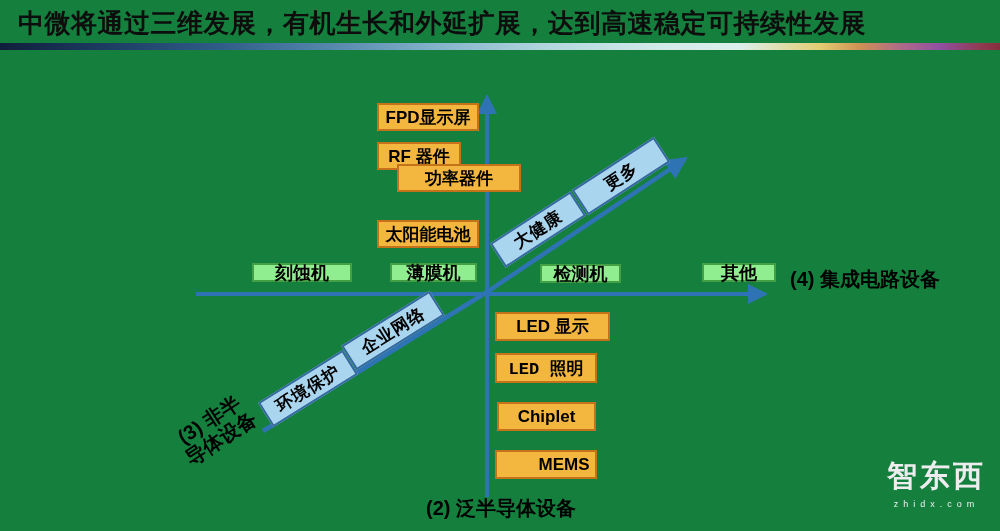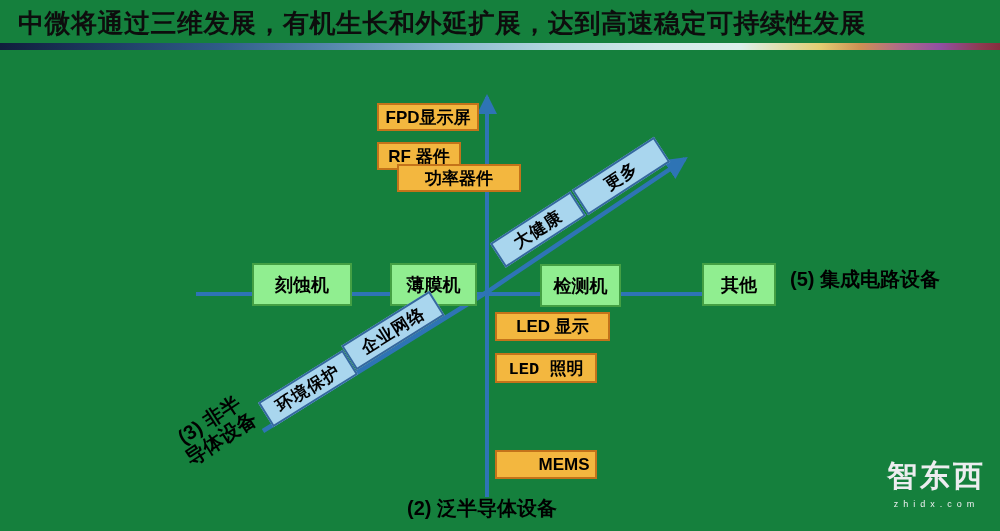--- a/index.html
+++ b/index.html
@@ -21,21 +21,21 @@
       #86b4cc 44%, #b3d7de 55%, #d2eae9 66%, #dcefec 74%,
       #e3cd72 82%, #cf9054 86%, #b06b88 90%, #9150a2 94%,
       #8f3b52 98%, #872e3e 100%);
   }
   .axes-svg { position:absolute; left:0; top:0; width:1000px; height:531px; }
   .box {
     position:absolute; display:flex; align-items:center; justify-content:center;
     font-weight:800; color:#000; text-align:center; white-space:nowrap;
   }
   .box.yellow { background:#F3B73F; border:2px solid #C4731A; height:28px; font-size:17px; }
-  .box.green  { background:#90EE90; border:2px solid #44A044; height:43px; font-size:18px; }
+  .box.green  { background:#90EE90; border:2px solid #44A044; height:19px; font-size:18px; }
   .box.blue   { background:#A9D6EE; border:2px solid #35689E; height:29px; font-size:17px; letter-spacing:1px; }
   .axis-label { position:absolute; font-weight:800; font-size:20px; color:#000; white-space:nowrap; }
   .axis3-label {
     position:absolute; left:152px; top:407px; width:126px;
     text-align:center; transform:rotate(-33deg);
     font-weight:800; font-size:20px; line-height:22px; color:#000;
   }
   .watermark { position:absolute; right:14px; bottom:22px; text-align:center; }
   .wm-logo { font-size:30px; font-weight:800; letter-spacing:3px; color:#ededf0; }
   .wm-domain { font-size:9px; letter-spacing:5px; margin-top:2px; color:#f0f0f3; }
@@ -55,37 +55,39 @@
       </marker>
     </defs>
     <line x1="487" y1="497" x2="487" y2="97" stroke="#2E74B5" stroke-width="4" marker-end="url(#arrow)"></line>
     <line x1="196" y1="294" x2="765" y2="294" stroke="#2E74B5" stroke-width="4" marker-end="url(#arrow)"></line>
     <path d="M263,431 L487,292 L685,159" fill="none" stroke="#2E74B5" stroke-width="4.5" marker-end="url(#arrow)"></path>
   </svg>
 
   <div class="box yellow" style="left:377px; top:103px; width:102px;">FPD显示屏</div>
   <div class="box yellow" style="left:377px; top:142px; width:84px;">RF 器件</div>
   <div class="box yellow" style="left:377px; top:164px; width:124px;margin-left:20px;">功率器件</div>
+  <div class="box yellow" style="left:377px; top:220px; width:102px;">太阳能电池</div>
 
   <div class="box green" style="left:252px; top:263px; width:100px;">刻蚀机</div>
   <div class="box green" style="left:390px; top:263px; width:87px;text-align:center;">薄膜机</div>
   <div class="box green" style="left:540px; top:264px; width:81px;">检测机</div>
   <div class="box green" style="left:670px; top:263px; width:74px;margin-left:32px;">其他</div>
 
   <div class="box blue" style="left:258px; top:374px; width:100px; transform:rotate(-32deg);">环境保护</div>
   <div class="box blue" style="left:341px; top:316px; width:104px; transform:rotate(-32deg);">企业网络</div>
   <div class="box blue" style="left:490px; top:215px; width:96px; transform:rotate(-33deg);">大健康</div>
   <div class="box blue" style="left:572px; top:161px; width:98px; height:30px; transform:rotate(-33deg);">更多</div>
 
   <div class="box yellow" style="left:495px; top:312px; width:115px; height:29px;">LED 显示</div>
   <div class="box yellow" style="left:495px; top:353px; width:102px; height:30px;font-family:Liberation Mono, monospace;">LED 照明</div>
+  <div class="box yellow" style="left:497px; top:402px; width:99px; height:29px;">Chiplet</div>
   <div class="box yellow" style="left:495px; top:450px; width:102px; height:29px;padding-left:36px;">MEMS</div>
 
-  <div class="axis-label" style="left:790px; top:266px;">(5) 集成电路设备</div>
-  <div class="axis-label" style="left:407px; top:495px;">(2) 泛半导体设备</div>
+  <div class="axis-label" style="left:790px; top:266px;">(4) 集成电路设备</div>
+  <div class="axis-label" style="left:426px; top:495px;">(2) 泛半导体设备</div>
   <div class="axis3-label">
     <div>(3) 非半</div>
     <div>导体设备</div>
   </div>
 
   <div class="watermark">
     <div class="wm-logo">智东西</div>
     <div class="wm-domain">zhidx.com</div>
   </div>
 

